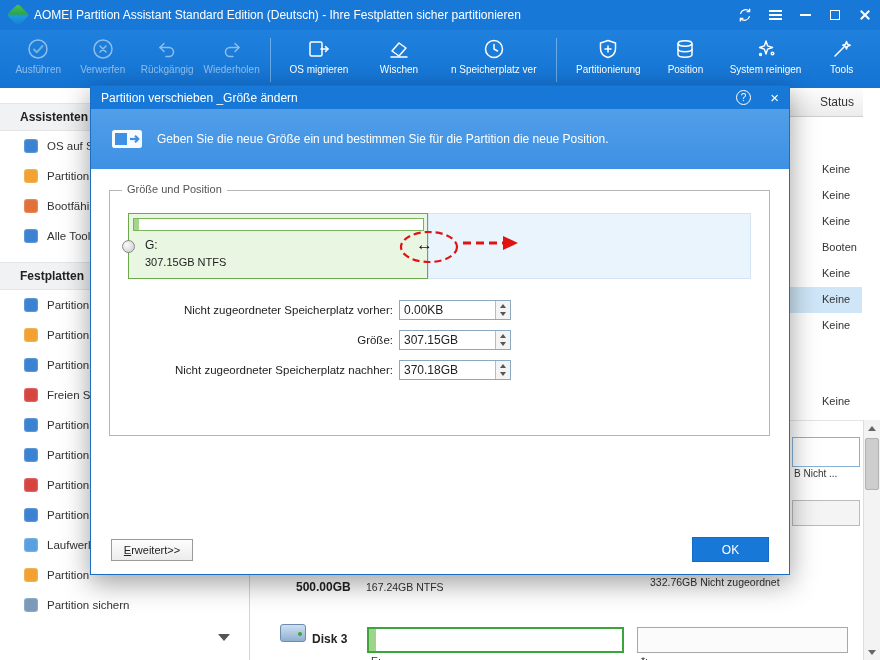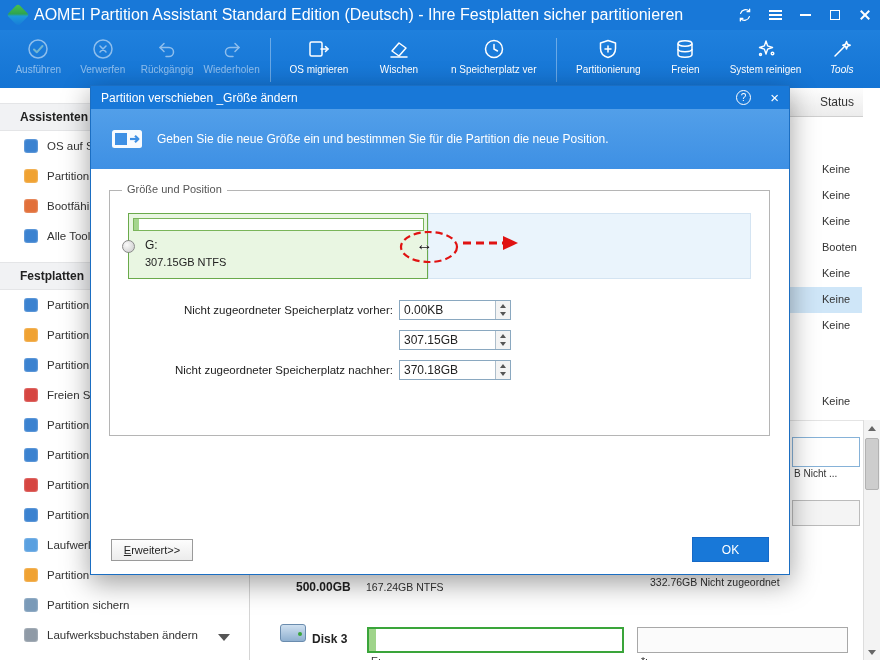--- a/index.html
+++ b/index.html
@@ -2,39 +2,39 @@
 <html><head>
 <meta charset="utf-8">
 <style>
   * { margin:0; padding:0; box-sizing:border-box; }
   body { font-family:"Liberation Sans", sans-serif; }
   #screen { position:relative; width:880px; height:660px; background:#fff; overflow:hidden; }
 
   
   .titlebar { position:absolute; left:0; top:0; width:880px; height:30px; background:#1878d8; display:flex; align-items:center; }
   .logo { width:16px; height:16px; margin:0 8px 0 10px; background:linear-gradient(135deg,#4cc24c 0%,#2ea44f 45%,#1d9bd8 55%,#1878d8 100%); transform:rotate(45deg); border-radius:3px; flex:0 0 auto; }
-  .apptitle { color:#fff; font-size:16px; white-space:nowrap; }
+  .apptitle { color:#fff; font-size:12px; white-space:nowrap; }
   .wincontrols { margin-left:auto; display:flex; align-items:center; height:30px; }
   .wc { width:30px; height:30px; display:flex; align-items:center; justify-content:center; color:#fff; cursor:default; }
   .wc svg { display:block; }
   .menu-bars div { width:13px; height:2px; background:#fff; margin:2px 0; }
   .min-bar { width:11px; height:2px; background:#fff; }
   .max-box { width:10px; height:10px; border:1.5px solid #fff; }
   .close-x { position:relative; width:12px; height:12px; }
   .close-x::before,.close-x::after { content:""; position:absolute; left:5px; top:0; width:2px; height:12px; background:#fff; }
   .close-x::before { transform:rotate(45deg); } .close-x::after { transform:rotate(-45deg); }
 
   
   .toolbar { position:absolute; left:0; top:30px; width:880px; height:58px; background:linear-gradient(#1f80dd,#1474d4); display:flex; align-items:flex-start; padding:5px 6px 0 6px; }
   .tbtn { height:50px; display:flex; flex-direction:column; align-items:center; justify-content:flex-start; padding-top:2px; cursor:default; }
   .tbtn .tlabel { color:#fff; font-size:10px; margin-top:3px; white-space:nowrap; }
   .tbtn.disabled { opacity:.5; }
   .tsep { width:1px; height:44px; background:rgba(255,255,255,.35); margin:3px 6px 0 6px; }
   .tico { width:24px; height:24px; }
-  .w66 { width:66px; } .w84{width:86px;} .w76{width:78px;} .w112{width:116px;} .w90{width:92px;} .w64{width:66px;} .w96{width:98px;} .w56{width:58px; margin-left:auto; margin-right:4px;font-style:italic;}
+  .w66 { width:66px; } .w84{width:86px;} .w76{width:78px;} .w112{width:116px;} .w90{width:92px;} .w64{width:66px;} .w96{width:98px;} .w56{width:58px; margin-left:auto; margin-right:4px;}
 
   
   .sidebar { position:absolute; left:0; top:88px; width:250px; height:572px; background:#fff; border-right:1px solid #d5d5d5; }
   .shead { position:absolute; left:0; width:100%; height:28px; background:#f1f2f4; border-top:1px solid #e4e5e7; border-bottom:1px solid #e4e5e7; font-size:12px; font-weight:bold; color:#222; line-height:27px; padding-left:20px; }
   .sitem { position:absolute; left:0; width:100%; height:30px; display:flex; align-items:center; padding-left:24px; cursor:default; }
   .sic { width:14px; height:14px; border-radius:3px; margin-right:9px; flex:0 0 auto; box-shadow:inset 0 0 2px rgba(255,255,255,.6); }
   .slabel { font-size:11.5px; color:#333; white-space:nowrap; }
   .side-chevron { position:absolute; left:218px; top:546px; width:0; height:0; border-left:6px solid transparent; border-right:6px solid transparent; border-top:7px solid #555; }
 
   
@@ -199,21 +199,21 @@
           <path d="M12 9v6M9 12h6" stroke-linecap="round"></path>
         </svg>
       <div class="tlabel">Partitionierung</div>
     </div>
     <div class="tbtn w64">
       <svg class="tico" viewBox="0 0 24 24" fill="none" stroke="#fff" stroke-width="1.5">
           <ellipse cx="12" cy="6.5" rx="7" ry="2.7"></ellipse>
           <path d="M5 6.5v11c0 1.5 3.1 2.7 7 2.7s7-1.2 7-2.7v-11"></path>
           <path d="M5 12c0 1.5 3.1 2.7 7 2.7s7-1.2 7-2.7"></path>
         </svg>
-      <div class="tlabel">Freien</div>
+      <div class="tlabel">Position</div>
     </div>
     <div class="tbtn w96">
       <svg class="tico" viewBox="0 0 24 24" fill="none" stroke="#fff" stroke-width="1.4" stroke-linejoin="round">
           <path d="M12 4l1.6 4.9L18.5 10.5l-4.9 1.6L12 17l-1.6-4.9-4.9-1.6 4.9-1.6z"></path>
           <circle cx="18.5" cy="16.5" r="1.3"></circle>
           <circle cx="6.5" cy="17.5" r="1"></circle>
         </svg>
       <div class="tlabel">System reinigen</div>
     </div>
     <div class="tbtn w56">
@@ -281,24 +281,20 @@
         <span class="sic" style="background:#5aa0e0"></span>
         <span class="slabel">Laufwerl</span>
       </div>
     <div class="sitem" style="top:472px">
         <span class="sic" style="background:#f0a232"></span>
         <span class="slabel">Partition</span>
       </div>
     <div class="sitem" style="top:502px">
         <span class="sic" style="background:#7a9ab8"></span>
         <span class="slabel">Partition sichern</span>
-      </div>
-    <div class="sitem" style="top:532px">
-        <span class="sic" style="background:#8f9aa6"></span>
-        <span class="slabel">Laufwerksbuchstaben ändern</span>
       </div>
     <div class="side-chevron"></div>
   </div>
 
   <div class="thead">
       <span>Status</span>
     </div>
   <div class="vrow" style="top:157px">
       <span class="vstatus">Keine</span>
     </div>
@@ -394,20 +390,21 @@
       <div class="flabel">Nicht zugeordneter Speicherplatz vorher:</div>
       <div class="finput">
         <span class="fval">0.00KB</span>
         <span class="spin">
             <span class="up"></span>
             <span class="dn"></span>
           </span>
       </div>
     </div>
     <div class="frow" style="top:244px">
+      <div class="flabel">Größe:</div>
       <div class="finput">
         <span class="fval">307.15GB</span>
         <span class="spin">
             <span class="up"></span>
             <span class="dn"></span>
           </span>
       </div>
     </div>
     <div class="frow" style="top:274px">
       <div class="flabel">Nicht zugeordneter Speicherplatz nachher:</div>

